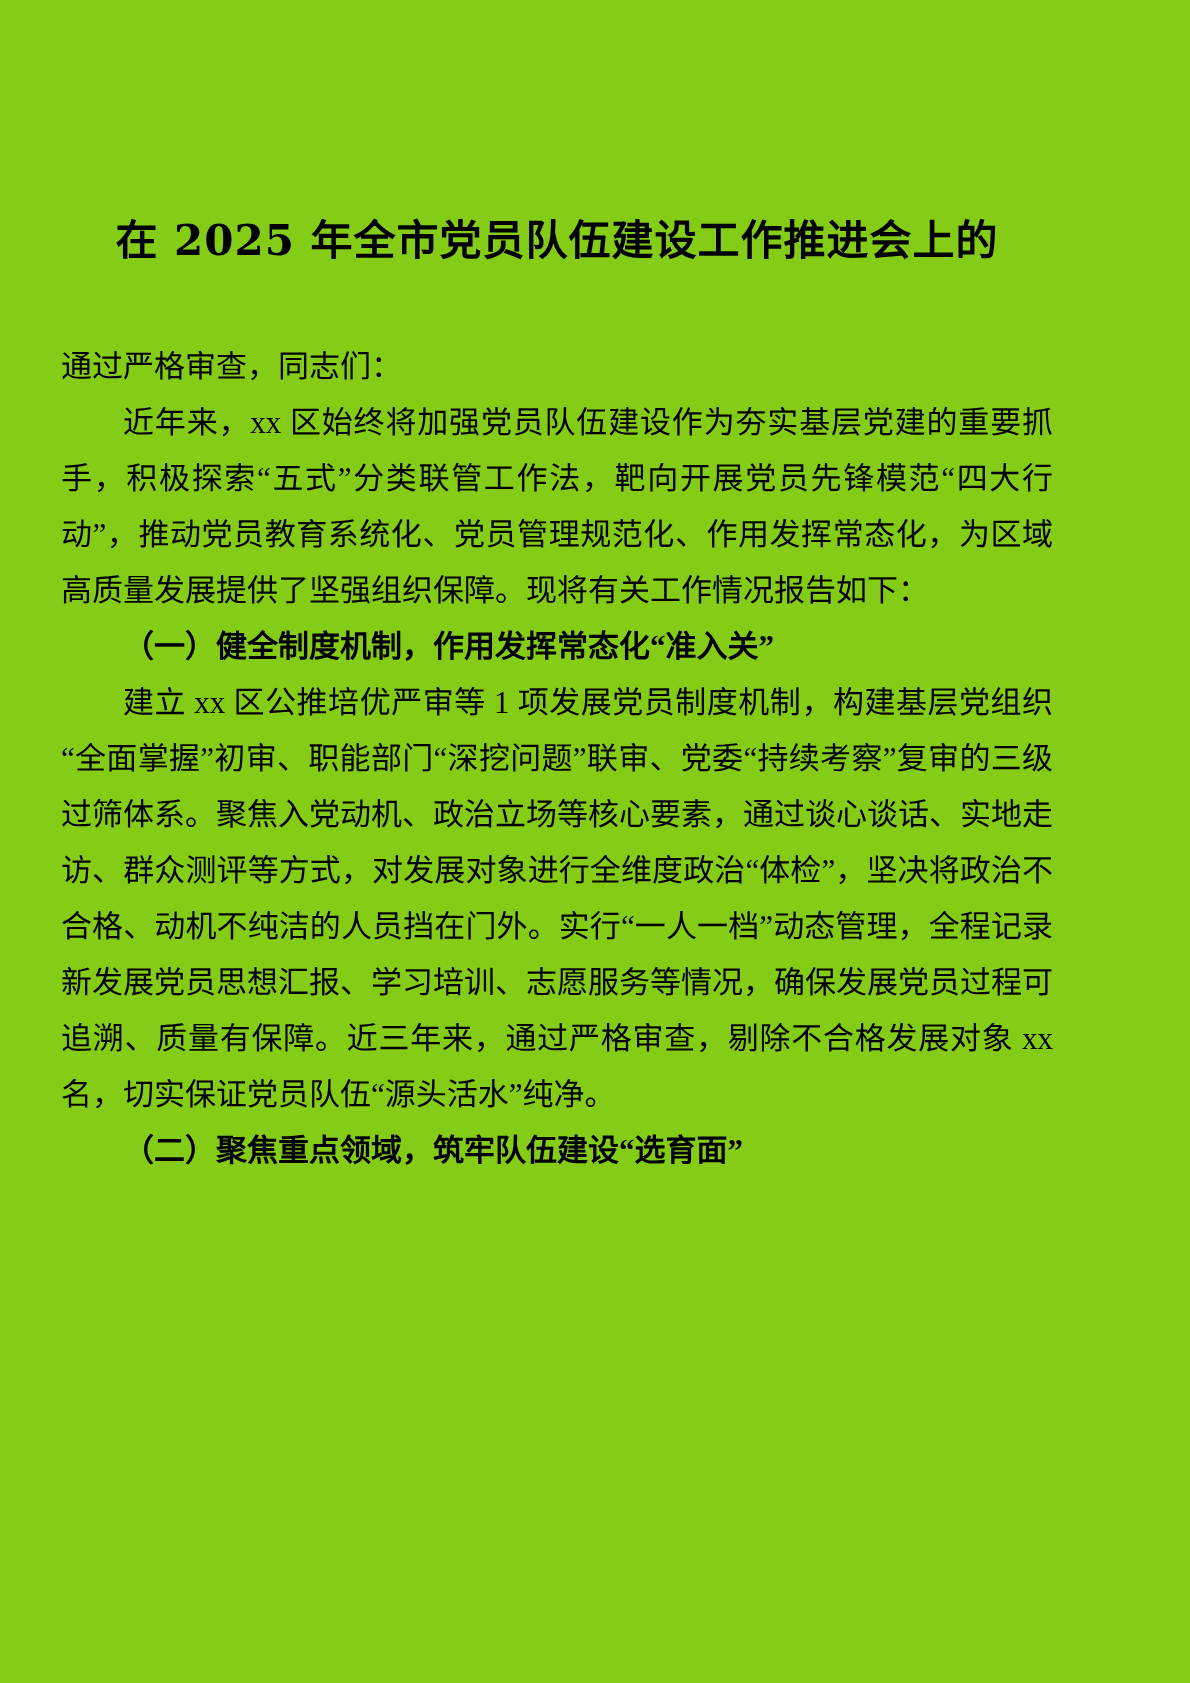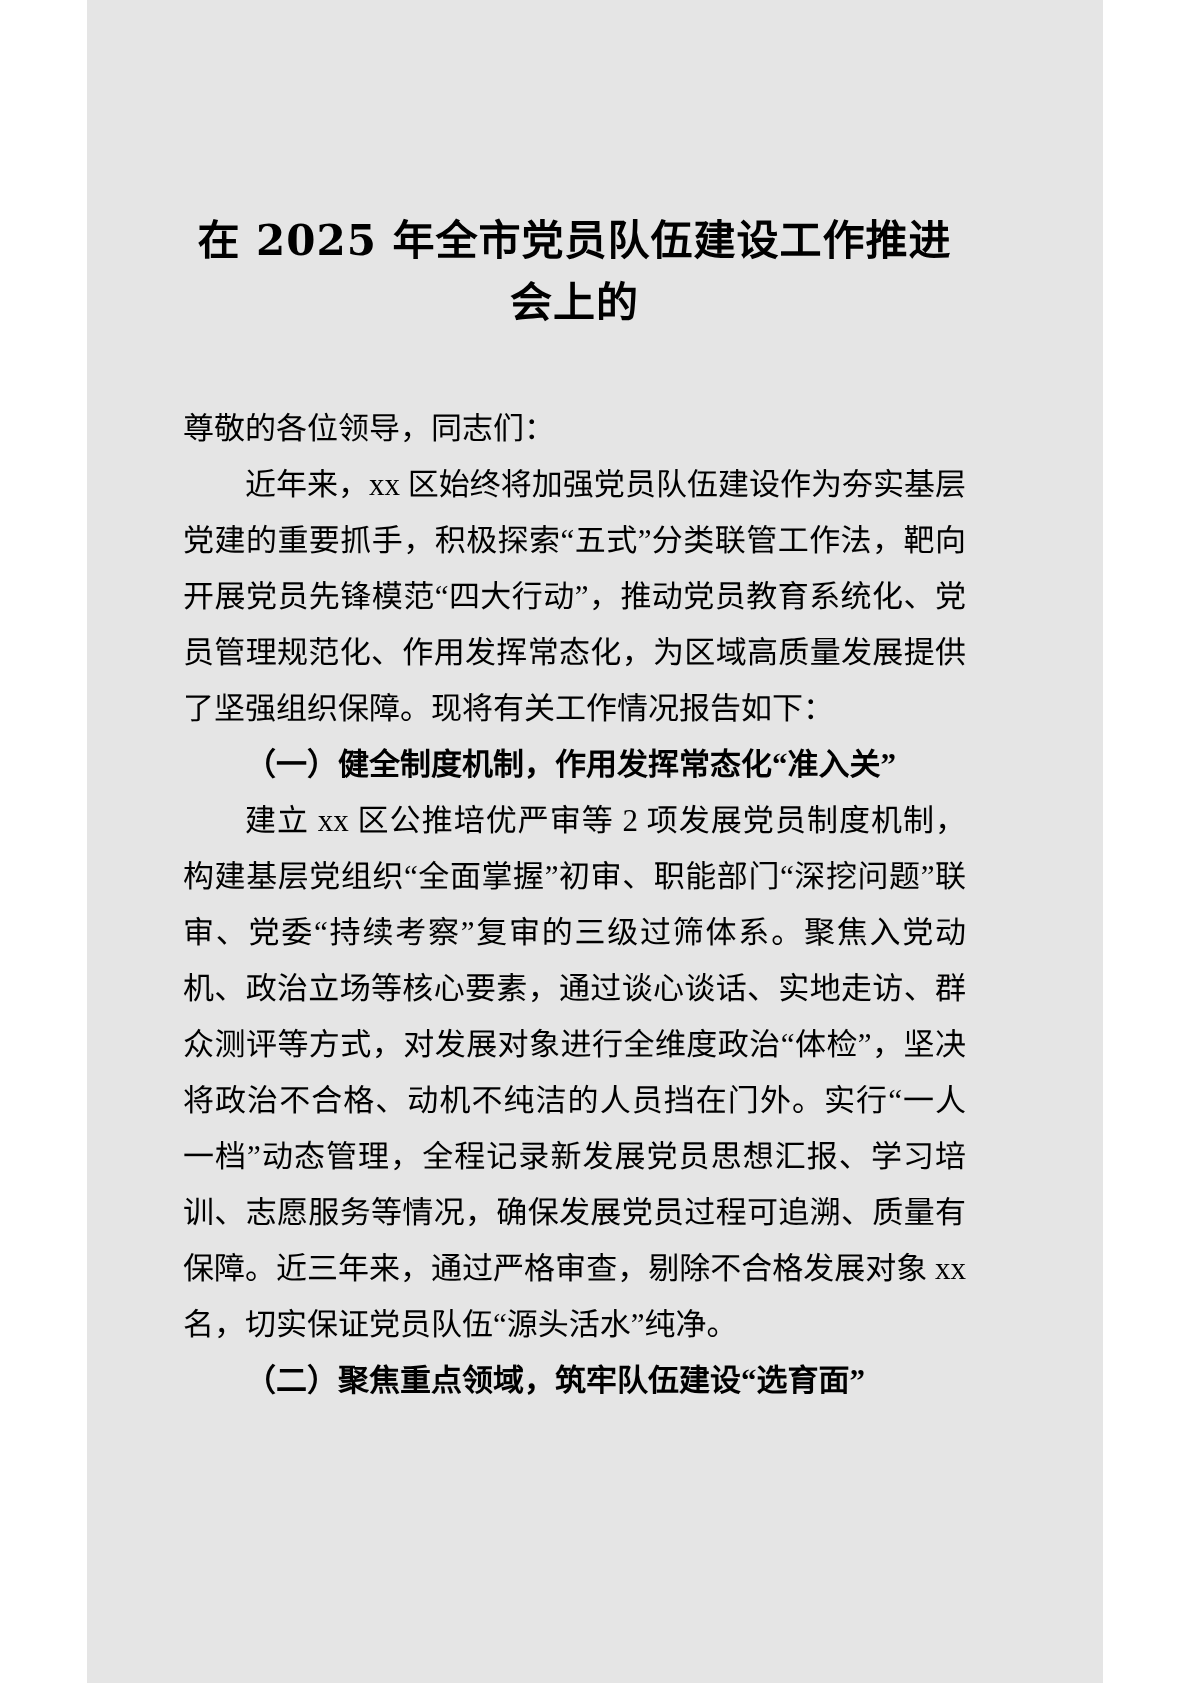--- a/index.html
+++ b/index.html
@@ -3,27 +3,27 @@
 <meta charset="utf-8">
 <title>Document</title>
 <style>
   html, body {
     margin: 0;
     padding: 0;
     background: #ffffff;
   }
   .page {
     position: relative;
-    width: 1016px;
+    width: 1190px;
     height: 1683px;
     margin: 0 auto;
-    background: #e5e5e5;
+    background: #84cc16;
     color: #000000;
     box-sizing: border-box;
-    padding: 210px 137px 0 96px;
+    padding: 210px 137px 0 61px;
     overflow: hidden;
     font-family: "Liberation Serif", "DejaVu Serif", serif;
   }
   .doc-title {
     margin: 0 0 67px 0;
     font-family: "DejaVu Serif", "Liberation Serif", serif;
     font-size: 42px;
     line-height: 62px;
     font-weight: 700;
     text-align: center;
@@ -55,25 +55,25 @@
 </style>
 </head>
 <body>
 
 <div class="page">
 
   <h1 class="doc-title">
     <span>在 2025 年全市党员队伍建设工作推进会上的</span><br>
   </h1>
 
-  <p class="para salutation">尊敬的各位领导，同志们：</p>
+  <p class="para salutation">通过严格审查，同志们：</p>
 
   <p class="para body-para">近年来，xx 区始终将加强党员队伍建设作为夯实基层党建的重要抓手，积极探索“五式”分类联管工作法，靶向开展党员先锋模范“四大行动”，推动党员教育系统化、党员管理规范化、作用发挥常态化，为区域高质量发展提供了坚强组织保障。现将有关工作情况报告如下：</p>
 
 
   <p class="para heading-l2">（一）健全制度机制，作用发挥常态化“准入关”</p>
 
-  <p class="para body-para">建立 xx 区公推培优严审等 2 项发展党员制度机制，构建基层党组织“全面掌握”初审、职能部门“深挖问题”联审、党委“持续考察”复审的三级过筛体系。聚焦入党动机、政治立场等核心要素，通过谈心谈话、实地走访、群众测评等方式，对发展对象进行全维度政治“体检”，坚决将政治不合格、动机不纯洁的人员挡在门外。实行“一人一档”动态管理，全程记录新发展党员思想汇报、学习培训、志愿服务等情况，确保发展党员过程可追溯、质量有保障。近三年来，通过严格审查，剔除不合格发展对象 xx 名，切实保证党员队伍“源头活水”纯净。</p>
+  <p class="para body-para">建立 xx 区公推培优严审等 1 项发展党员制度机制，构建基层党组织“全面掌握”初审、职能部门“深挖问题”联审、党委“持续考察”复审的三级过筛体系。聚焦入党动机、政治立场等核心要素，通过谈心谈话、实地走访、群众测评等方式，对发展对象进行全维度政治“体检”，坚决将政治不合格、动机不纯洁的人员挡在门外。实行“一人一档”动态管理，全程记录新发展党员思想汇报、学习培训、志愿服务等情况，确保发展党员过程可追溯、质量有保障。近三年来，通过严格审查，剔除不合格发展对象 xx 名，切实保证党员队伍“源头活水”纯净。</p>
 
   <p class="para heading-l2">（二）聚焦重点领域，筑牢队伍建设“选育面”</p>
 
 
 </div>
 
 </body></html>

